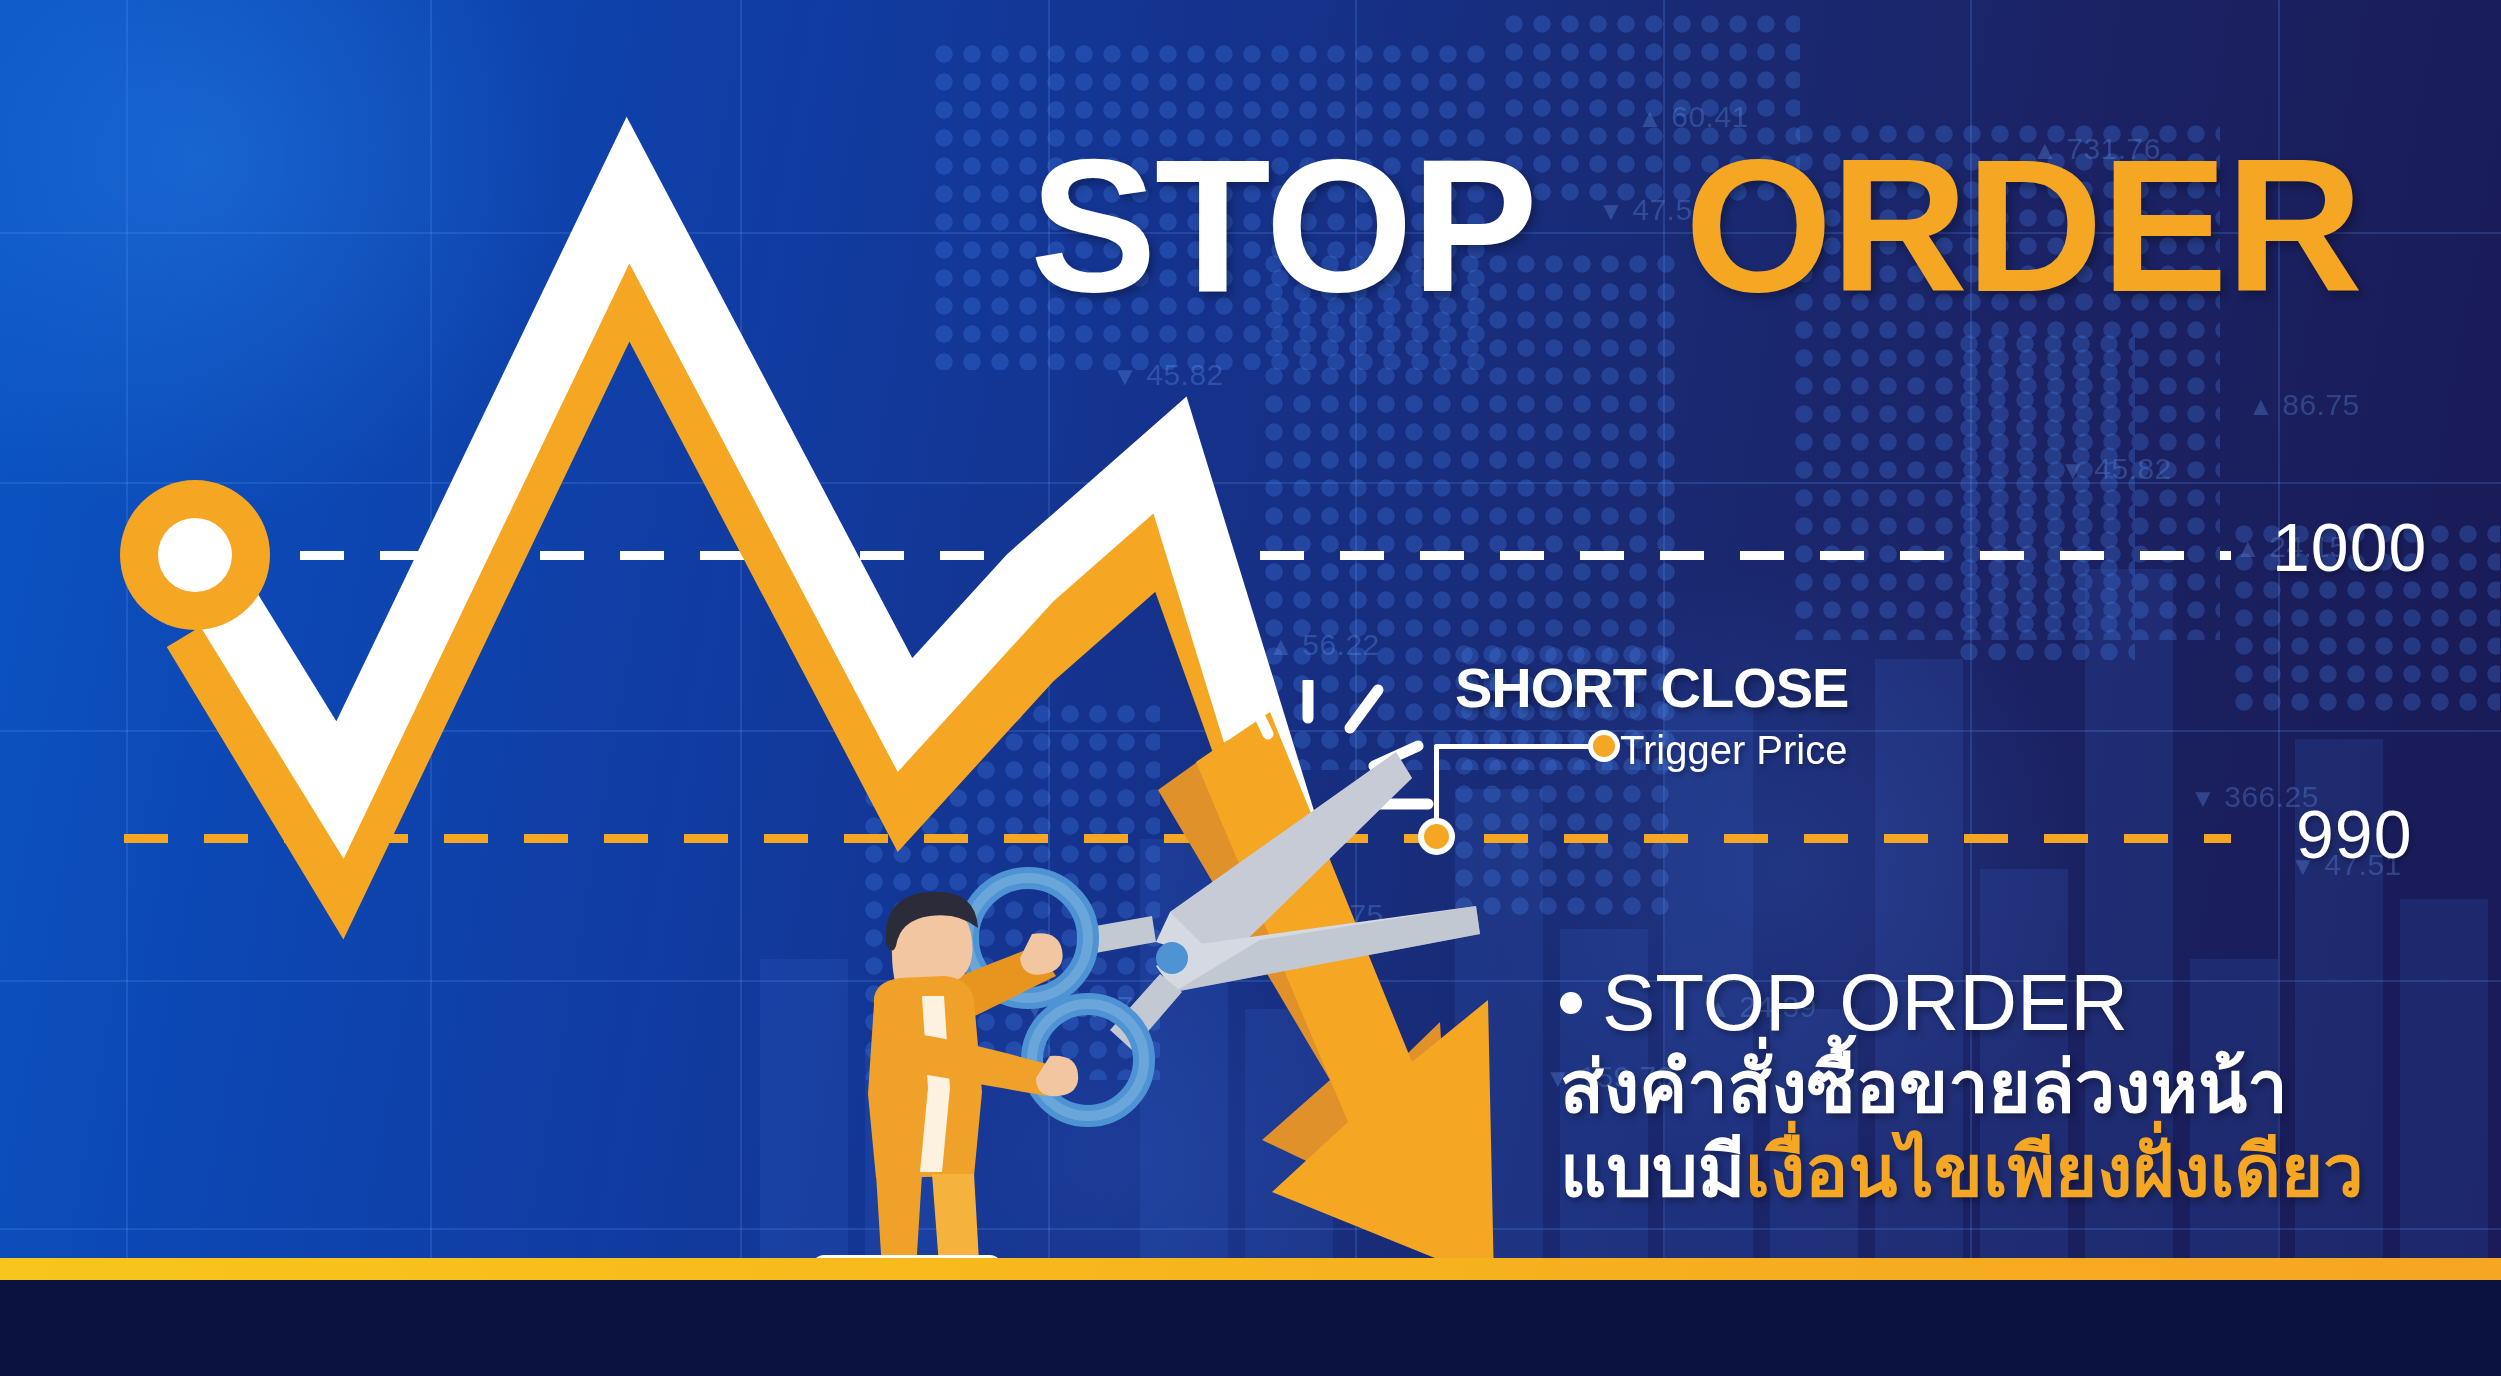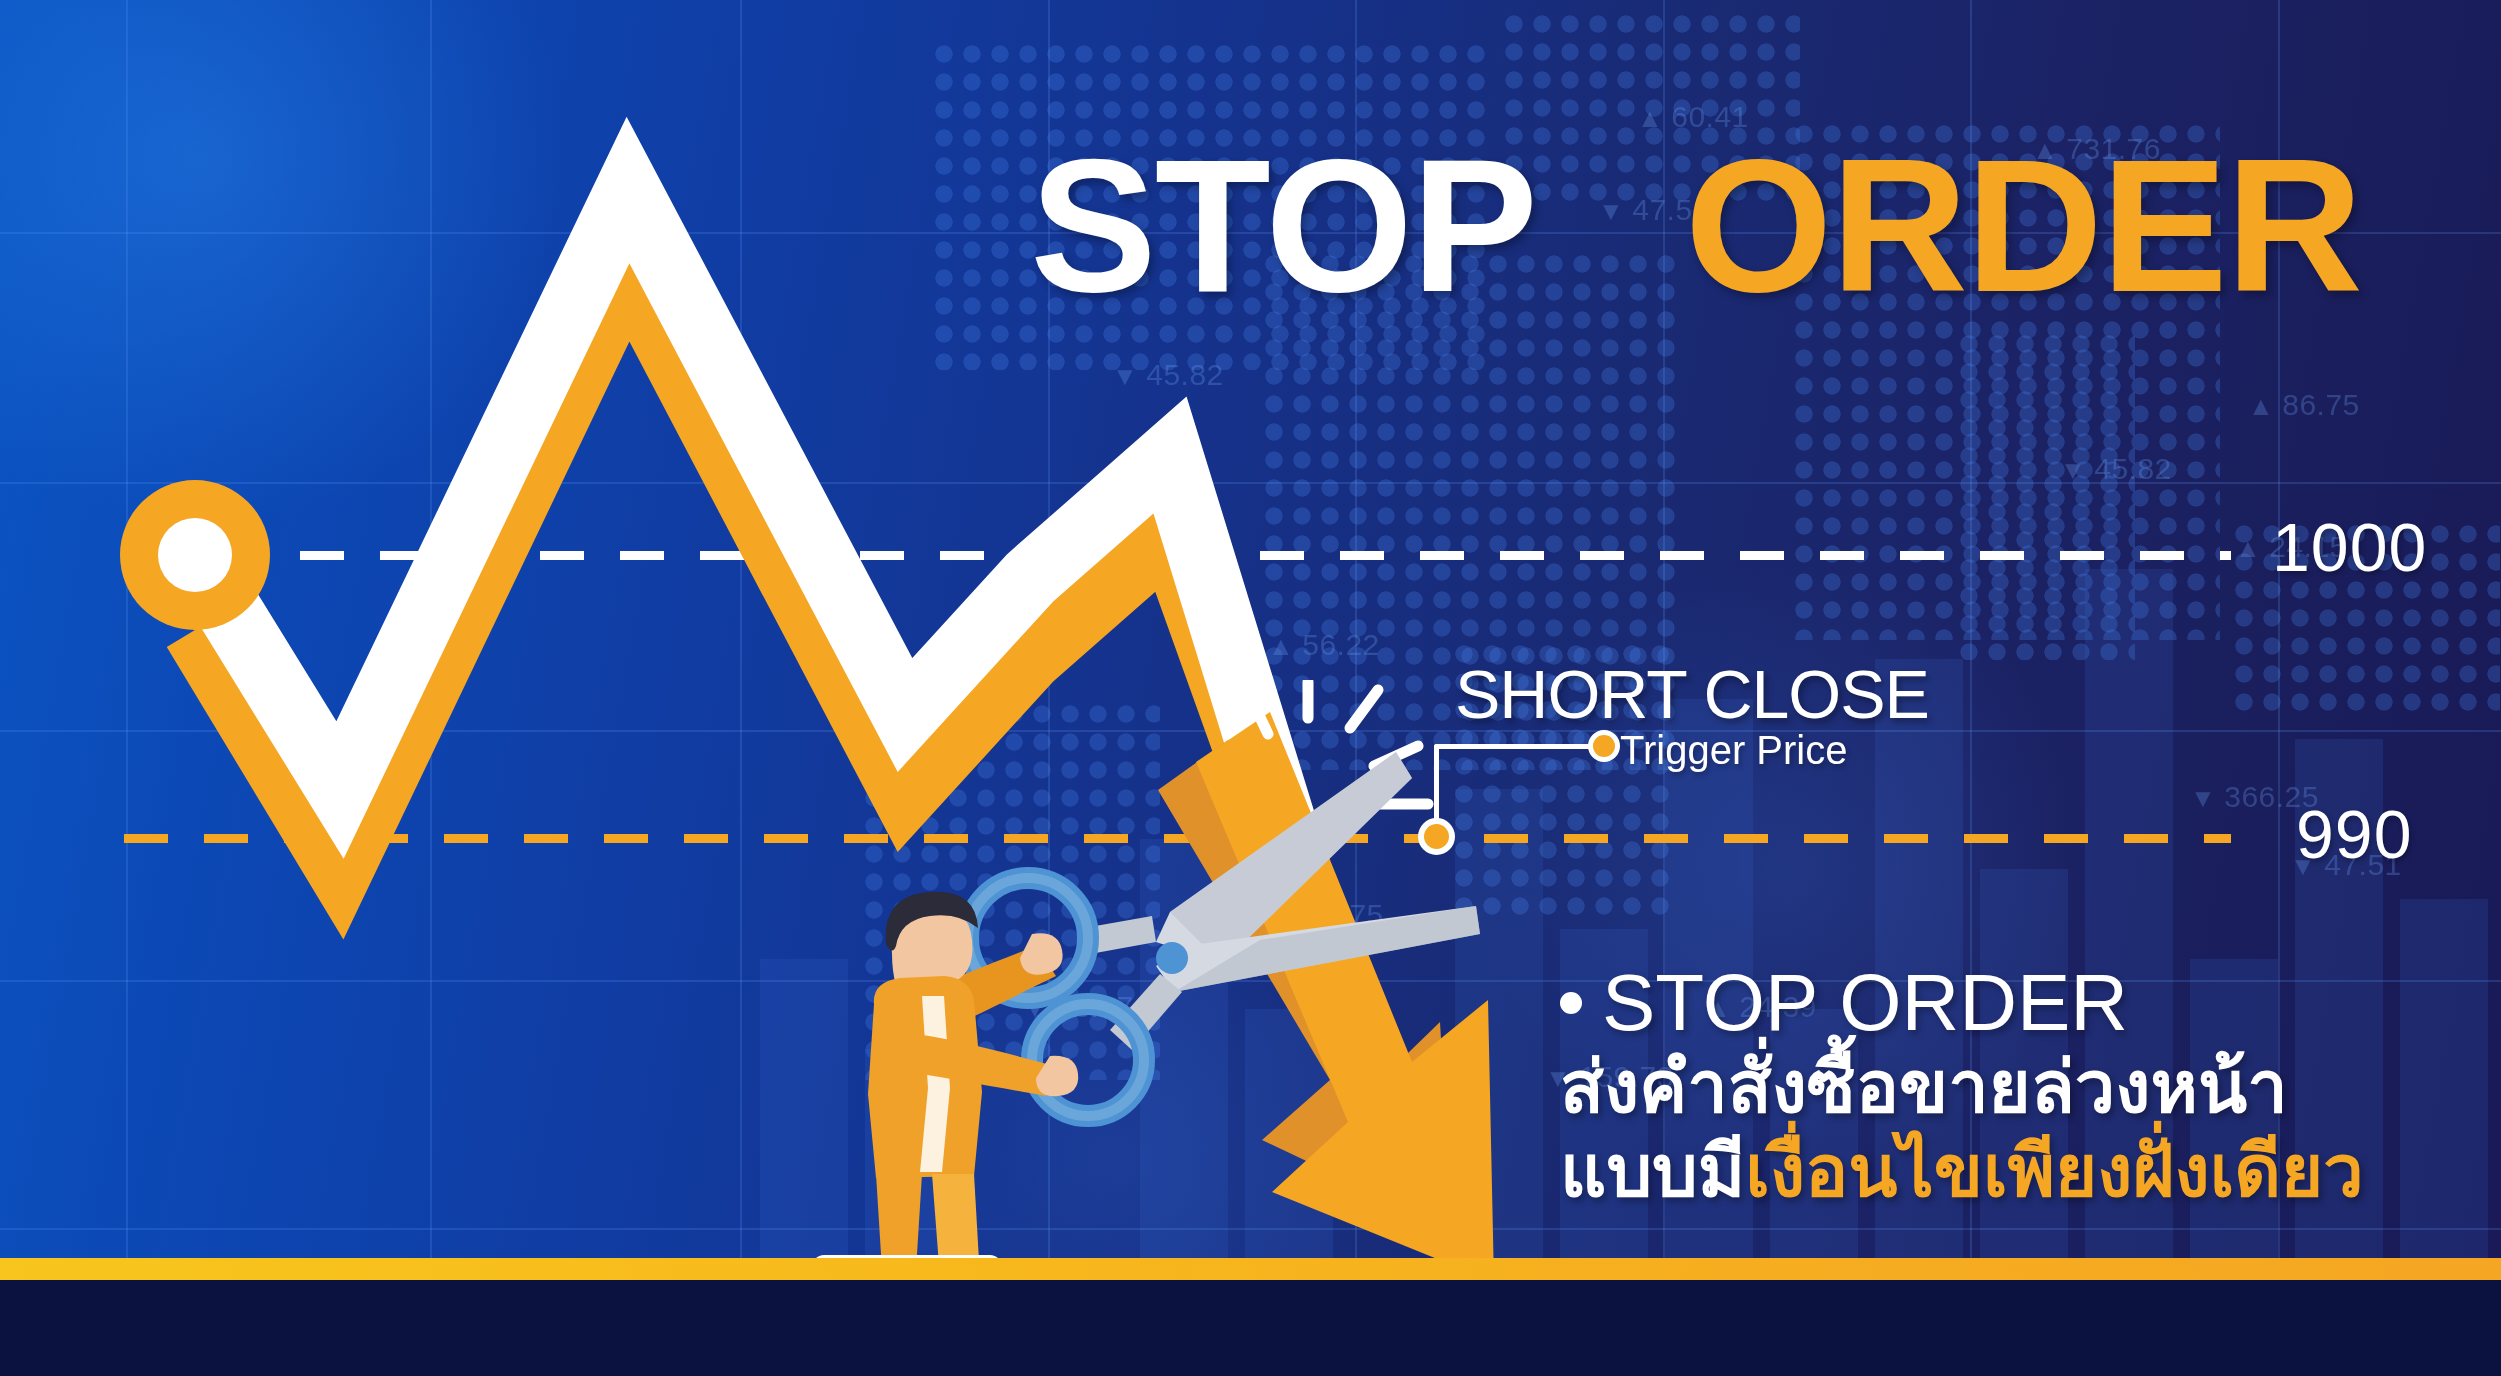--- a/index.html
+++ b/index.html
@@ -46,21 +46,21 @@
   
   .headline{position:absolute;left:1030px;top:130px;font-size:190px;font-weight:700;
             letter-spacing:-2px;line-height:1;white-space:nowrap;
             text-shadow:4px 5px 9px rgba(0,0,0,.30);}
   .headline .w1{color:#ffffff;}
   .headline .w2{color:#f5a623;}
 
   
   .lbl-longopen{position:absolute;left:124px;top:330px;color:#fff;font-size:58px;font-weight:700;
                 line-height:1.02;letter-spacing:0px;text-shadow:3px 4px 6px rgba(0,0,0,.35);}
-  .lbl-shortclose{position:absolute;left:1455px;top:655px;color:#fff;font-size:68px;font-weight:400;
+  .lbl-shortclose{position:absolute;left:1455px;top:655px;color:#fff;font-size:56px;font-weight:700;
                   letter-spacing:-1px;white-space:nowrap;text-shadow:3px 4px 6px rgba(0,0,0,.35);}
   .lbl-trigger{position:absolute;left:1620px;top:728px;color:#fff;font-size:40px;font-weight:400;
                white-space:nowrap;text-shadow:2px 3px 5px rgba(0,0,0,.3);}
 
   
   .callout-h{position:absolute;left:1434px;top:744px;width:170px;height:5px;background:#fff;border-radius:3px;}
   .callout-v{position:absolute;left:1434px;top:744px;width:5px;height:90px;background:#fff;border-radius:3px;}
   .dot-trigger-sm{position:absolute;left:1588px;top:730px;width:32px;height:32px;border-radius:50%;
                   background:#f5a623;border:5px solid #fff;box-sizing:border-box;}
   .dot-trigger-lg{position:absolute;left:1418px;top:818px;width:37px;height:37px;border-radius:50%;

